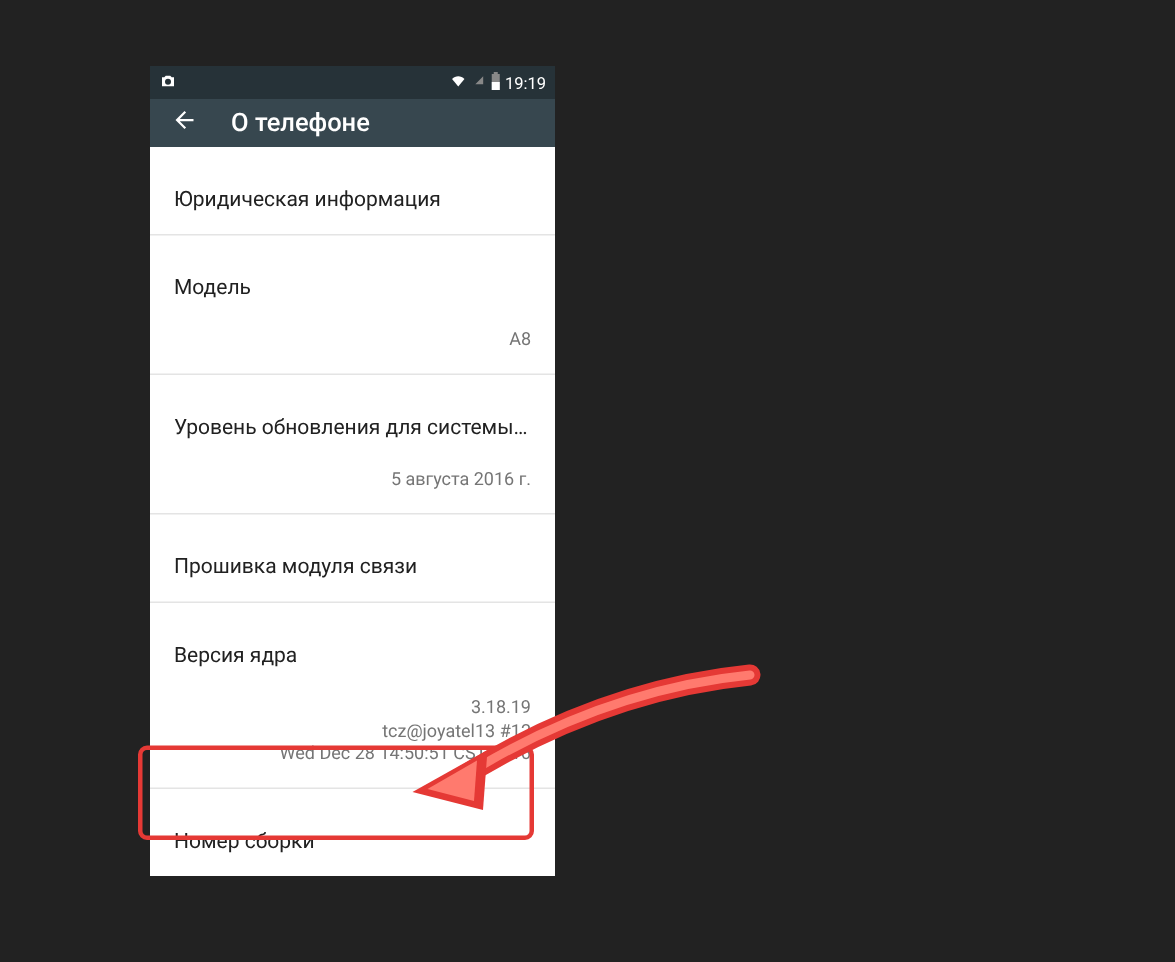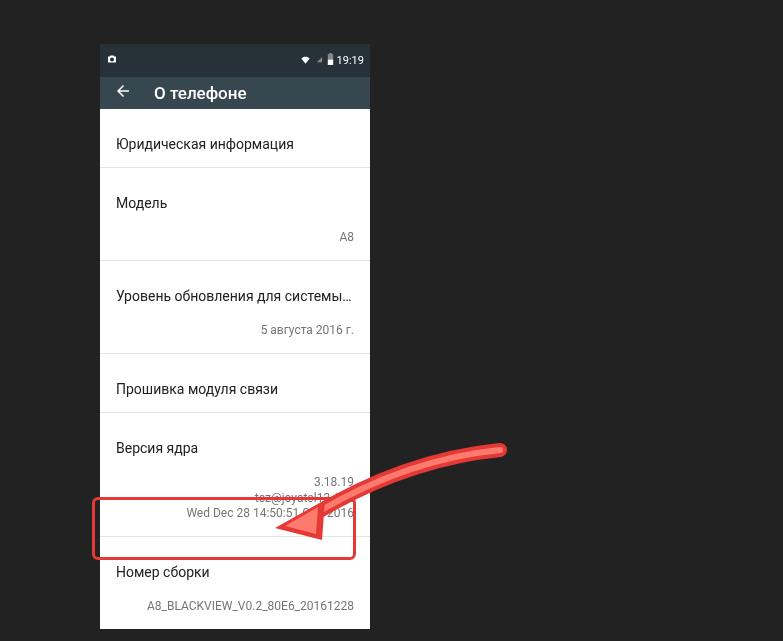--- a/index.html
+++ b/index.html
@@ -12,21 +12,21 @@
     }
     .phone-frame {
       position: absolute;
       left: 100px;
       top: 44px;
       width: 270px;
       background: #fff;
     }
     .status-bar {
       background: #263238;
-      height: 33px;
+      height: 22px;
       display: flex;
       align-items: center;
       justify-content: space-between;
       padding: 0 6px;
       color: #fff;
       font-size: 11px;
     }
     .status-left { display: flex; align-items: center; gap: 4px; }
     .status-right { display: flex; align-items: center; gap: 3px; }
     .app-bar {
@@ -143,21 +143,20 @@
       <div class="item-title">Прошивка модуля связи</div>
     </div>
     <div class="list-item">
       <div class="item-title">Версия ядра</div>
       <div class="item-subtitle">3.18.19
 tcz@joyatel13 #12
 Wed Dec 28 14:50:51 CST 2016</div>
     </div>
     <div class="list-item">
       <div class="item-title">Номер сборки</div>
-      <div class="item-subtitle">A8_BLACKVIEW_V0.2_80E6_20161228</div>
     </div>
   </div>
 
 </div>
 
 <div class="highlight-box"></div>
 
 <svg class="arrow-svg" viewBox="0 0 260 120">
   <defs>
     <linearGradient id="arrgrad" x1="0" y1="0" x2="1" y2="0">

